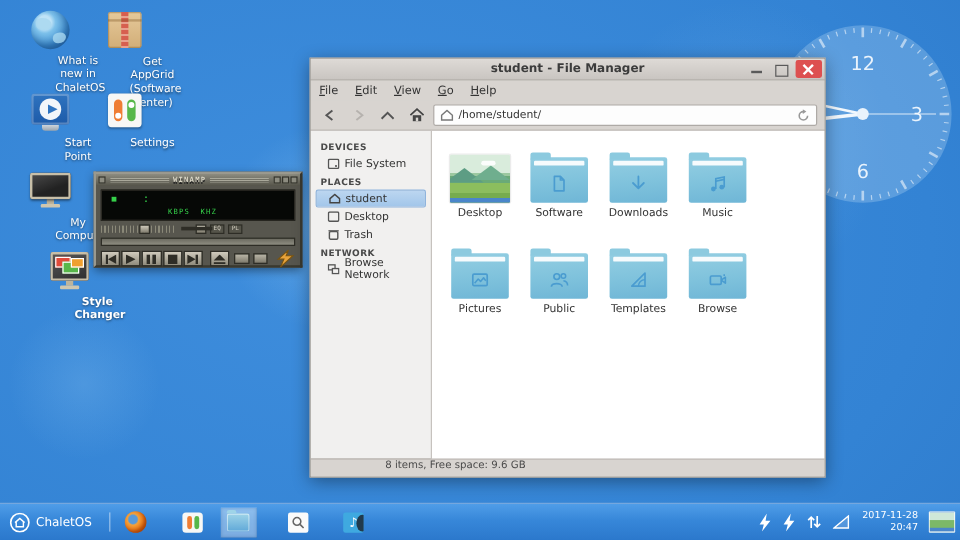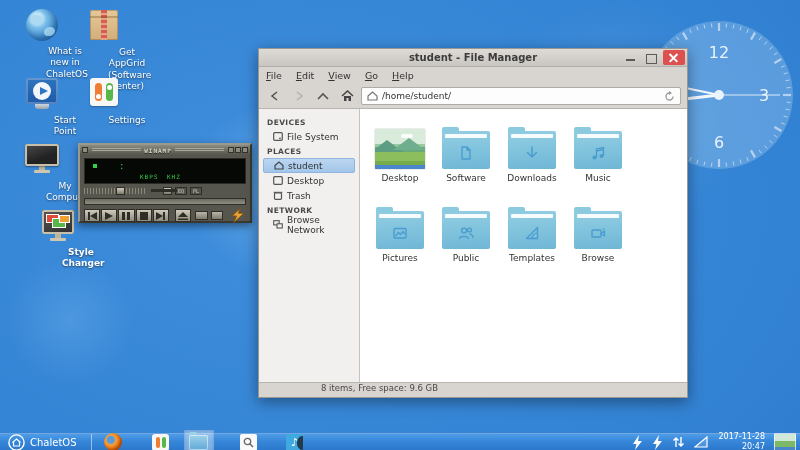--- a/index.html
+++ b/index.html
@@ -150,21 +150,21 @@
   .desktop-thumb .cloud { position:absolute; left:26px; top:5px; width:12px; height:4px; background:#fff; border-radius:3px; opacity:.9;}
   .desktop-thumb .mount { position:absolute; left:-4px; top:11px; width:0; height:0;
     border-left:16px solid transparent; border-right:16px solid transparent; border-bottom:12px solid #5d9d84; }
   .desktop-thumb .mount2 { left:18px; top:9px; border-bottom-color:#6fae8e; }
   .desktop-thumb .bar { position:absolute; left:0; bottom:0; width:100%; height:4px; background:#4a86ca; }
 
   .fm-status { height:15px; background:#d8d4d0; border-top:1px solid #b8b4b0;
     font-size:8.5px; color:#4a4a4a; display:flex; align-items:flex-start; padding-left:62px;}
 
   
-  .taskbar { position:absolute; left:0; bottom:0; width:800px; height:17px; z-index:5;
+  .taskbar { position:absolute; left:0; bottom:0; width:800px; height:31px; z-index:5;
     background:linear-gradient(180deg,#4f9de8 0%,#3787d9 45%,#2b78cc 100%);
     border-top:1px solid rgba(255,255,255,.35); display:flex; align-items:center;}
   .tb-start { display:flex; align-items:center; gap:5px; padding:0 8px; height:100%; }
   .tb-start .lbl { color:#fff; font-size:10px; }
   .tb-sep { width:1px; height:16px; background:rgba(255,255,255,.5); margin:0 6px;}
   .tb-item { width:30px; height:25px; display:flex; align-items:center; justify-content:center;}
   .tb-item.active { background:rgba(255,255,255,.38); box-shadow:inset 0 0 3px rgba(0,40,90,.25);}
   .firefox { width:18px; height:18px; border-radius:50%;
     background:radial-gradient(circle at 38% 38%, #5a9ad9 0 22%, #f4a13a 30%, #ef7d1a 55%, #d9570c 80%, #b84507 100%);
     box-shadow:inset -2px -2px 3px rgba(120,40,0,.5);}

